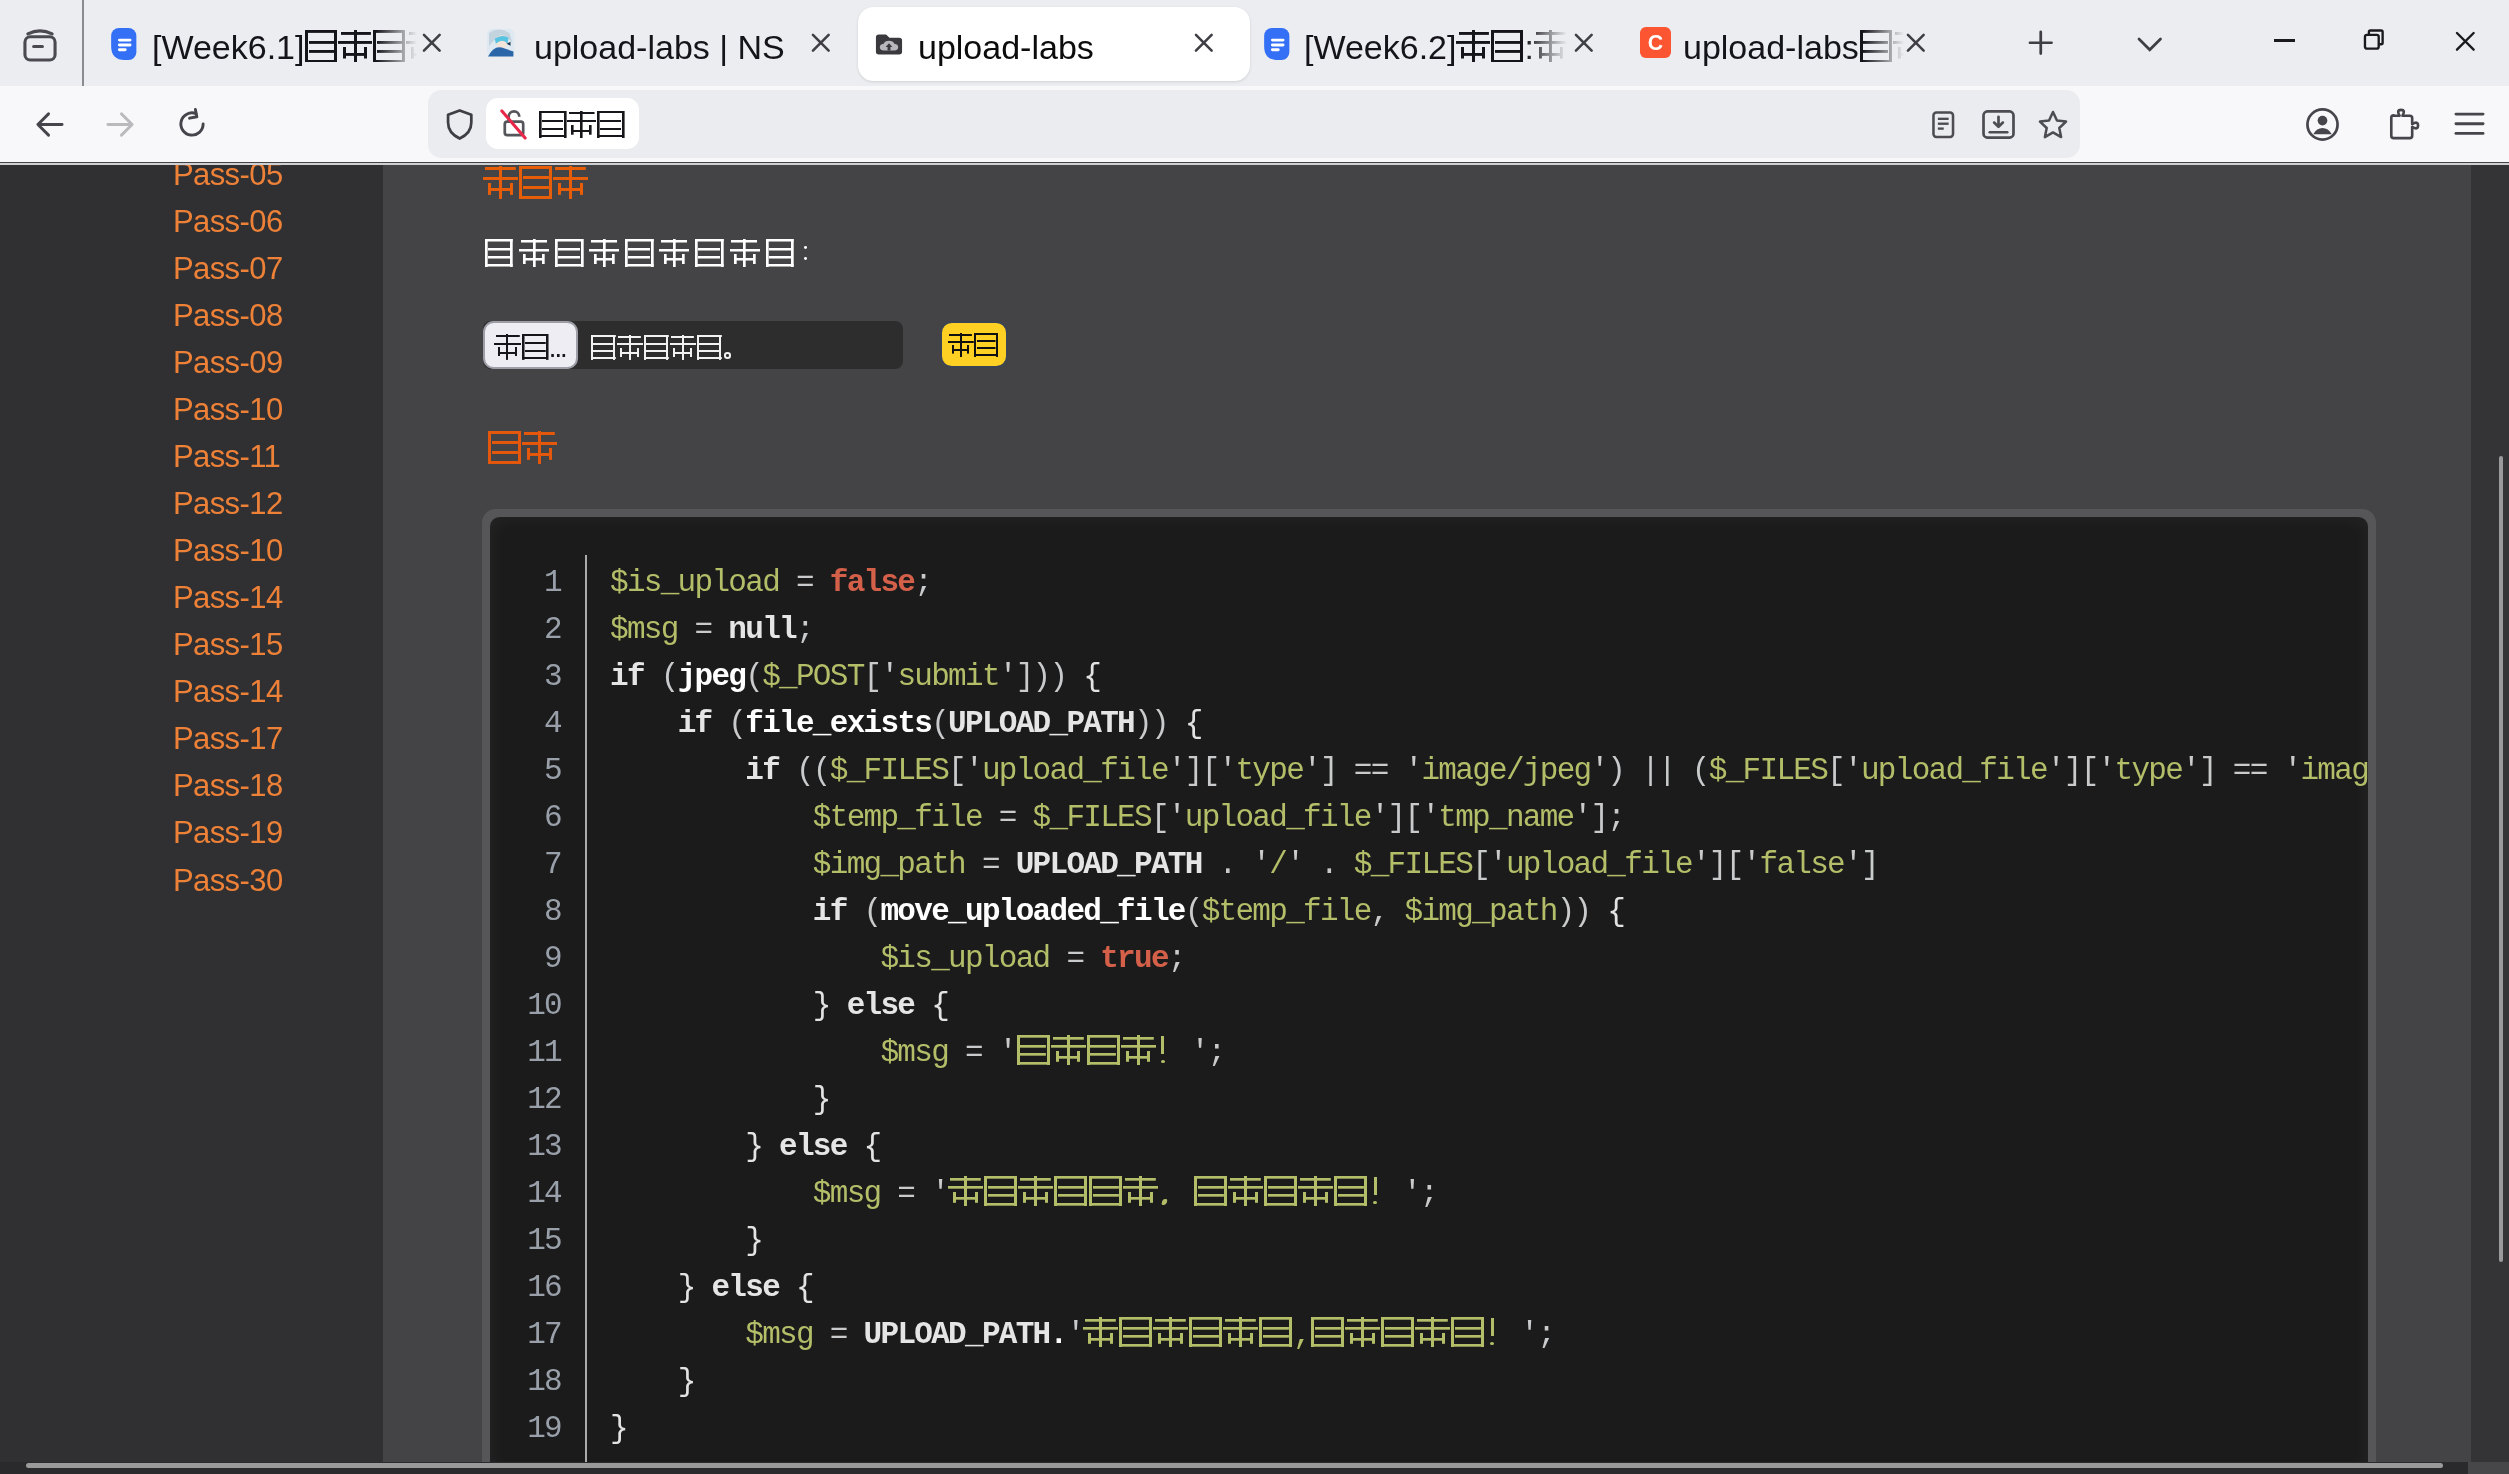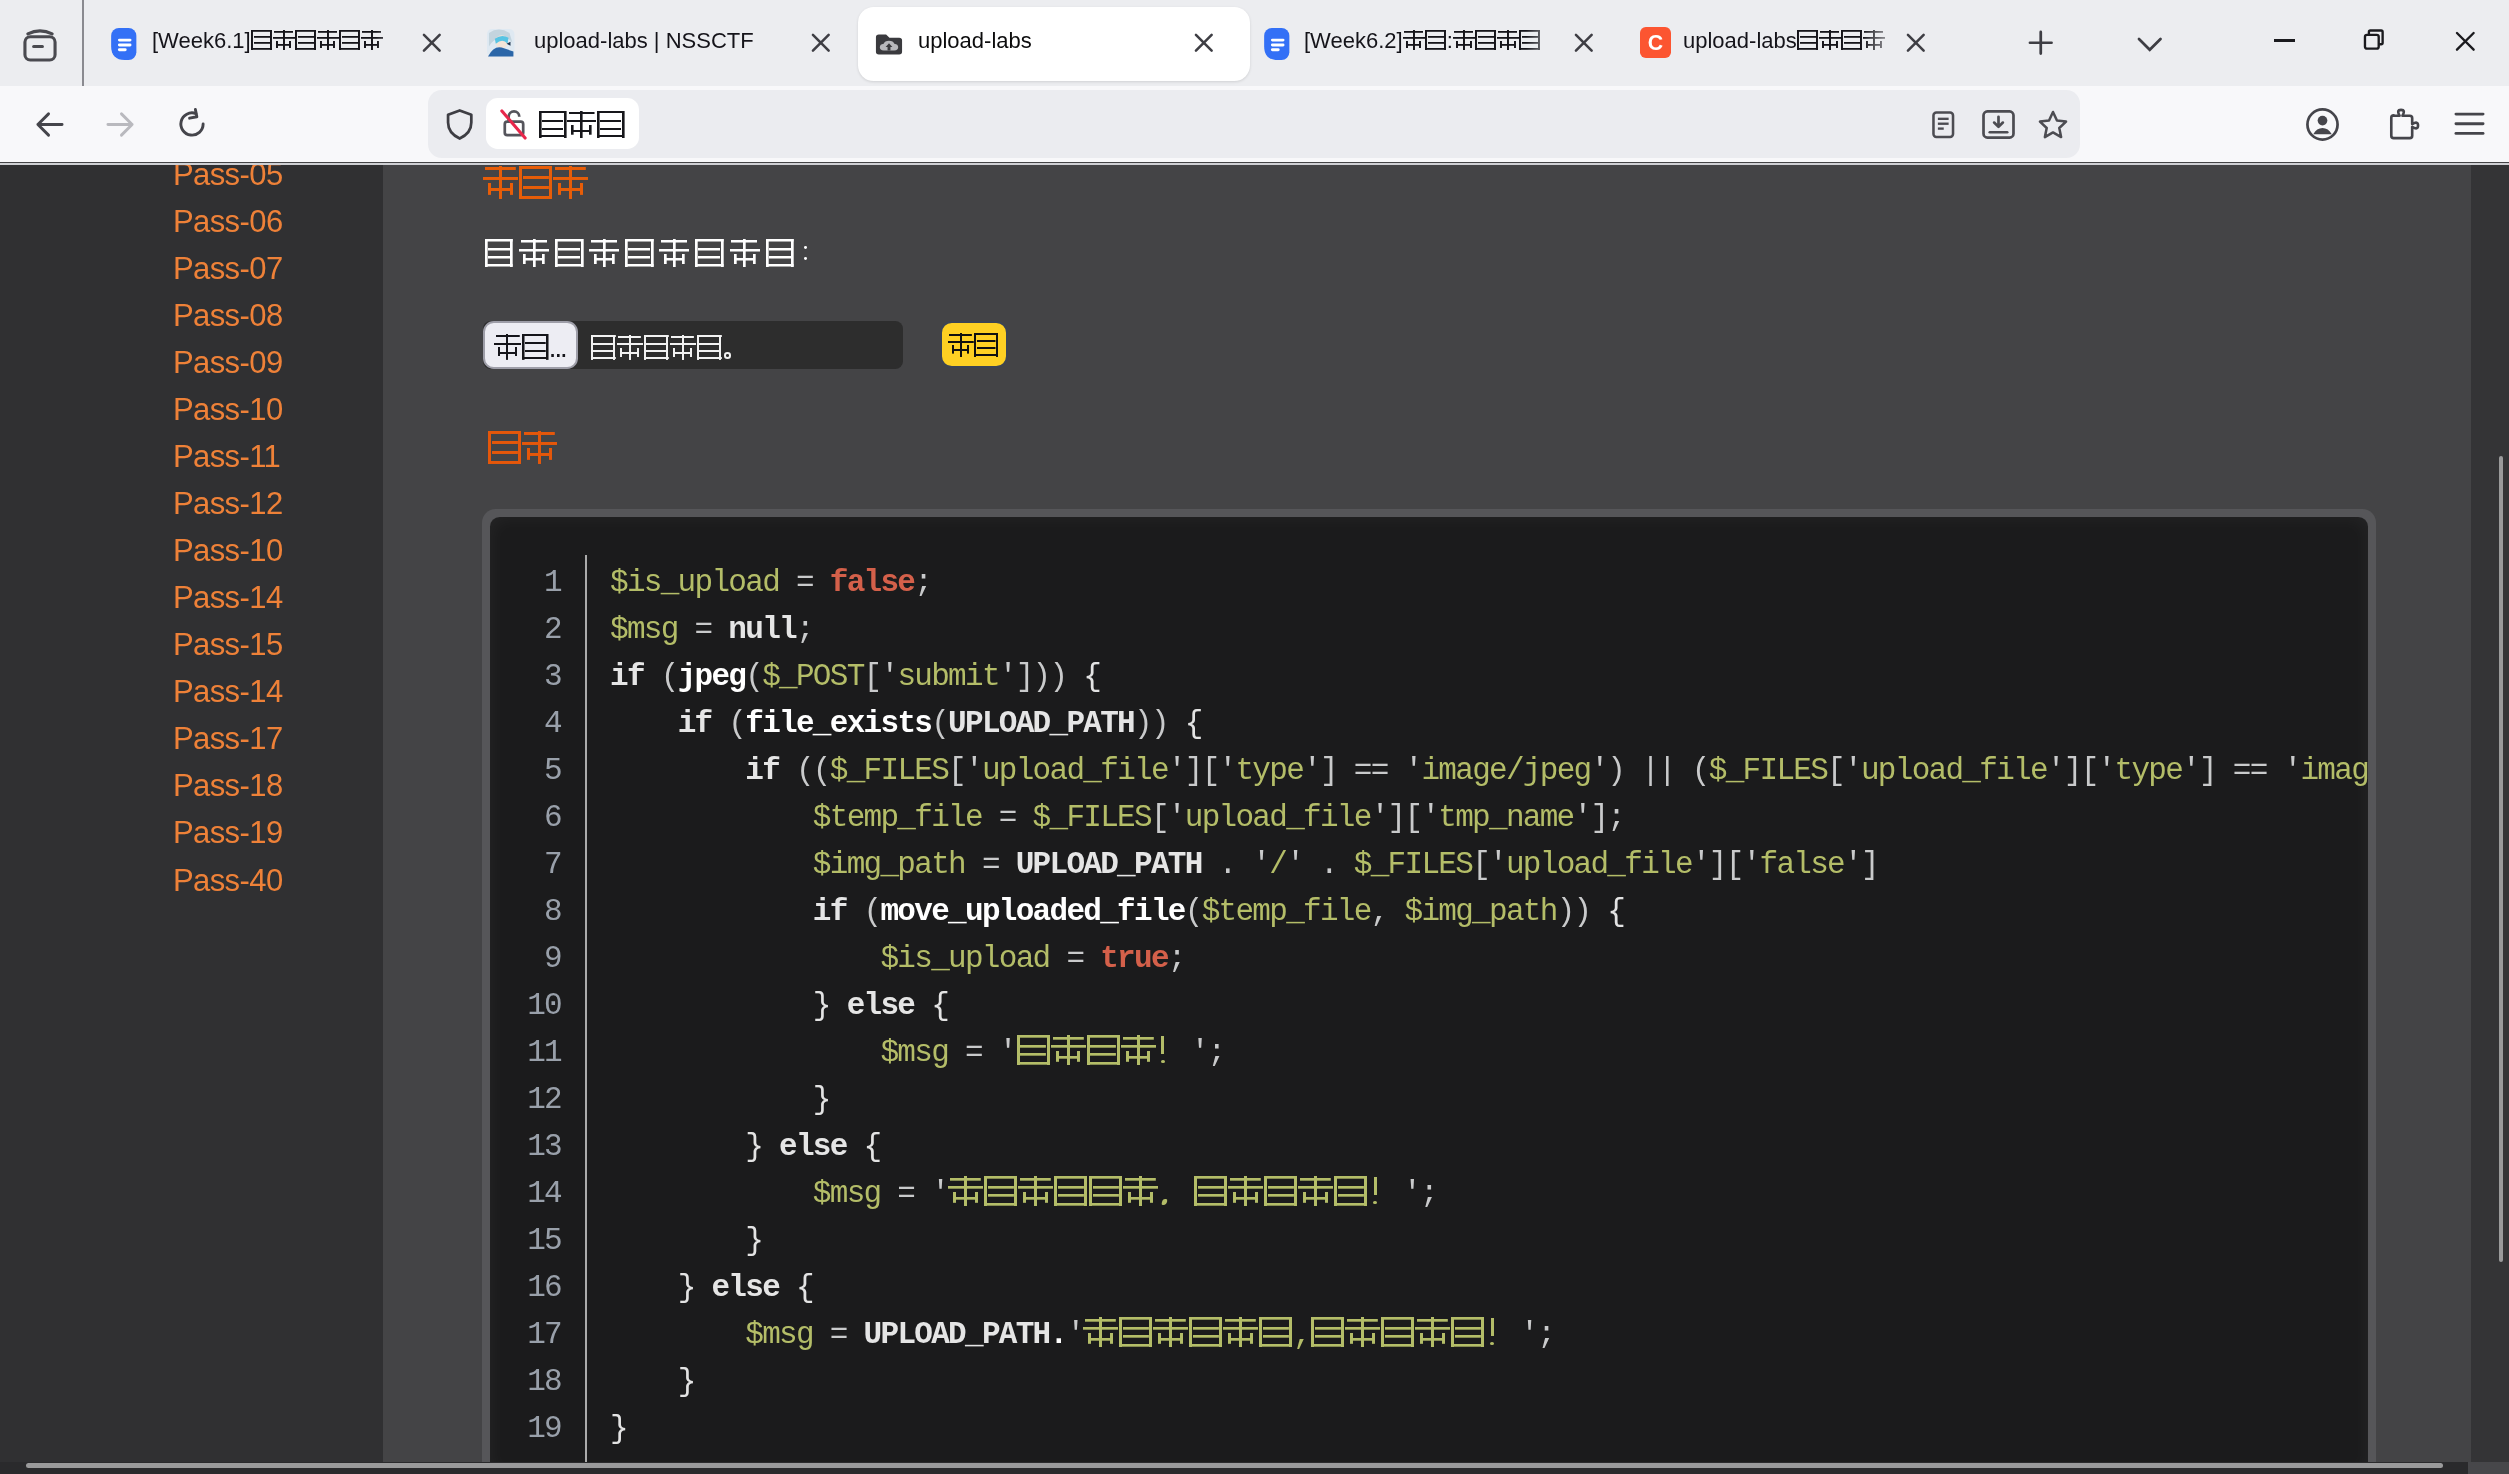--- a/index.html
+++ b/index.html
@@ -23,21 +23,21 @@
 .pe b{position:absolute;left:15%;bottom:6%;width:11%;height:11%;border-radius:50%;background:currentColor;}
 .pp i{position:absolute;left:5%;bottom:3%;width:26%;height:26%;border:2.9px solid currentColor;border-radius:50%;box-sizing:border-box;}
 .pc i{position:absolute;left:10%;bottom:4%;width:13%;height:20%;background:currentColor;border-radius:60% 40% 70% 30%;transform:skewX(-12deg);}
 .lbl i.c,.lbl i.d,.lbl i.pn{margin-right:5.1px;}
 .pn i{position:absolute;left:14%;top:26%;width:10%;height:10%;border-radius:50%;background:currentColor;}
 .pn b{position:absolute;left:14%;top:64%;width:10%;height:10%;border-radius:50%;background:currentColor;}
 
 #tabbar{left:0;top:0;width:2509px;height:86px;background:#ecedf0;}
 #navbar{left:0;top:86px;width:2509px;height:76px;background:#f8f8fa;}
 #navedge{left:0;top:163px;width:2509px;height:2px;background:#cfd0d4;}
-.tabttl{font-size:22px;letter-spacing:0;color:#15141a;white-space:nowrap;overflow:hidden;}
+.tabttl{font-size:34px;letter-spacing:0;color:#15141a;white-space:nowrap;overflow:hidden;}
 .fade{-webkit-mask-image:linear-gradient(90deg,#000 calc(100% - 41px),rgba(0,0,0,0));mask-image:linear-gradient(90deg,#000 calc(100% - 41px),rgba(0,0,0,0));}
 #activetab{left:858px;top:6.9px;width:392px;height:74px;background:#fff;border-radius:15.7px;box-shadow:0 1px 2.9px rgba(0,0,0,.12);}
 #urlfield{left:428px;top:90px;width:1652px;height:68px;background:#ebecf0;border-radius:13.7px;}
 #secpill{left:486px;top:98px;width:153px;height:51px;background:#fff;border-radius:11.8px;}
 .urltxt{font-size:29px;letter-spacing:-0.5px;white-space:nowrap;}
 
 #sidebar{left:0;top:165px;width:383px;height:1309px;background:#303032;}
 #main{left:383px;top:165px;width:2085px;height:1309px;background:#444446;}
 .slink{position:absolute;left:173px;color:#ee8138;font-size:31px;letter-spacing:-0.6px;}
 h2.hd{position:absolute;margin:0;color:#e75d08;font-size:35px;font-weight:bold;letter-spacing:0.5px;}
@@ -210,21 +210,21 @@
 <div class="slink" style="top:392px">Pass-10</div>
 <div class="slink" style="top:439px">Pass-11</div>
 <div class="slink" style="top:486px">Pass-12</div>
 <div class="slink" style="top:533px">Pass-10</div>
 <div class="slink" style="top:580px">Pass-14</div>
 <div class="slink" style="top:627px">Pass-15</div>
 <div class="slink" style="top:674px">Pass-14</div>
 <div class="slink" style="top:721px">Pass-17</div>
 <div class="slink" style="top:768px">Pass-18</div>
 <div class="slink" style="top:815px">Pass-19</div>
-<div class="slink" style="top:863px">Pass-40</div>
+<div class="slink" style="top:863px">Pass-30</div>
 
 <h2 class="hd" style="left:483px;top:163px;color:#e75d08"><i class="d"></i><i class="c"></i><i class="d"></i></h2>
 <div class="abs lbl" style="left:484px;top:237px;font-size:30px;color:#fff"><i class="c"></i><i class="d"></i><i class="c"></i><i class="d"></i><i class="c"></i><i class="d"></i><i class="c"></i><i class="d"></i><i class="c"></i><i class="pn" style="letter-spacing:0"><i></i><b></b></i></div>
 <div class="abs" id="filefield" style="left:483px;top:321px;width:420px;height:48px;background:#2d2d2d;border-radius:7.8px"></div>
 <div class="abs" id="filebtn" style="left:483px;top:321px;width:95px;height:48px;background:#ededf3;border:2.5px solid #9e9ea8;border-radius:10.8px;box-sizing:border-box"></div>
 <div class="abs" style="left:494px;top:332px;font-size:27.4px;color:#15151a"><i class="d"></i><i class="c"></i><span style="letter-spacing:-2px">...</span></div>
 <div class="abs" style="left:590px;top:333px;font-size:26.5px;color:#f2f2f2"><i class="c"></i><i class="d"></i><i class="c"></i><i class="d"></i><i class="c"></i><i class="pp"><i></i></i></div>
 <div class="abs" id="upbtn" style="left:940px;top:321px;width:68px;height:47px;background:#fed023;border:2px solid #3c4454;border-radius:11.8px;box-sizing:border-box"></div>
 <div class="abs" style="left:948px;top:331px;font-size:25.5px;color:#101010"><i class="d"></i><i class="c"></i></div>
 <h2 class="hd" style="left:487px;top:428px;color:#e5570a"><i class="c"></i><i class="d"></i></h2>

